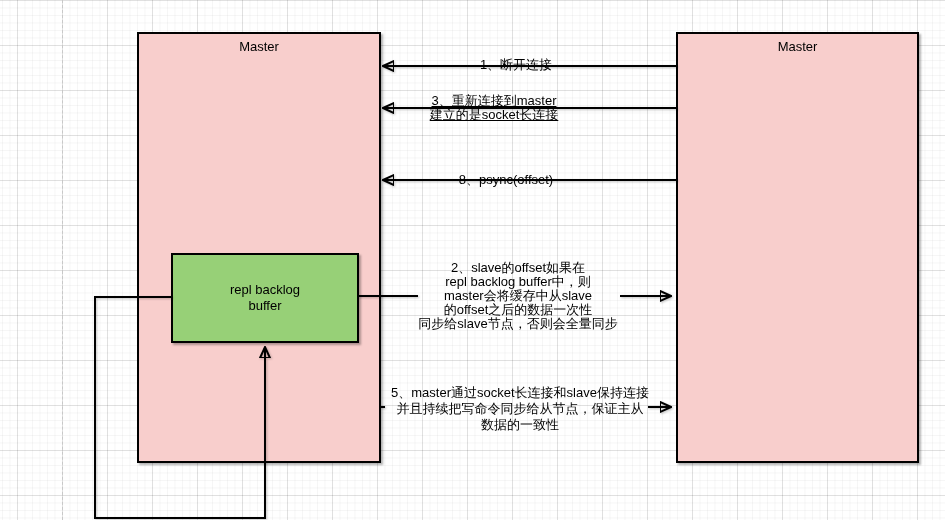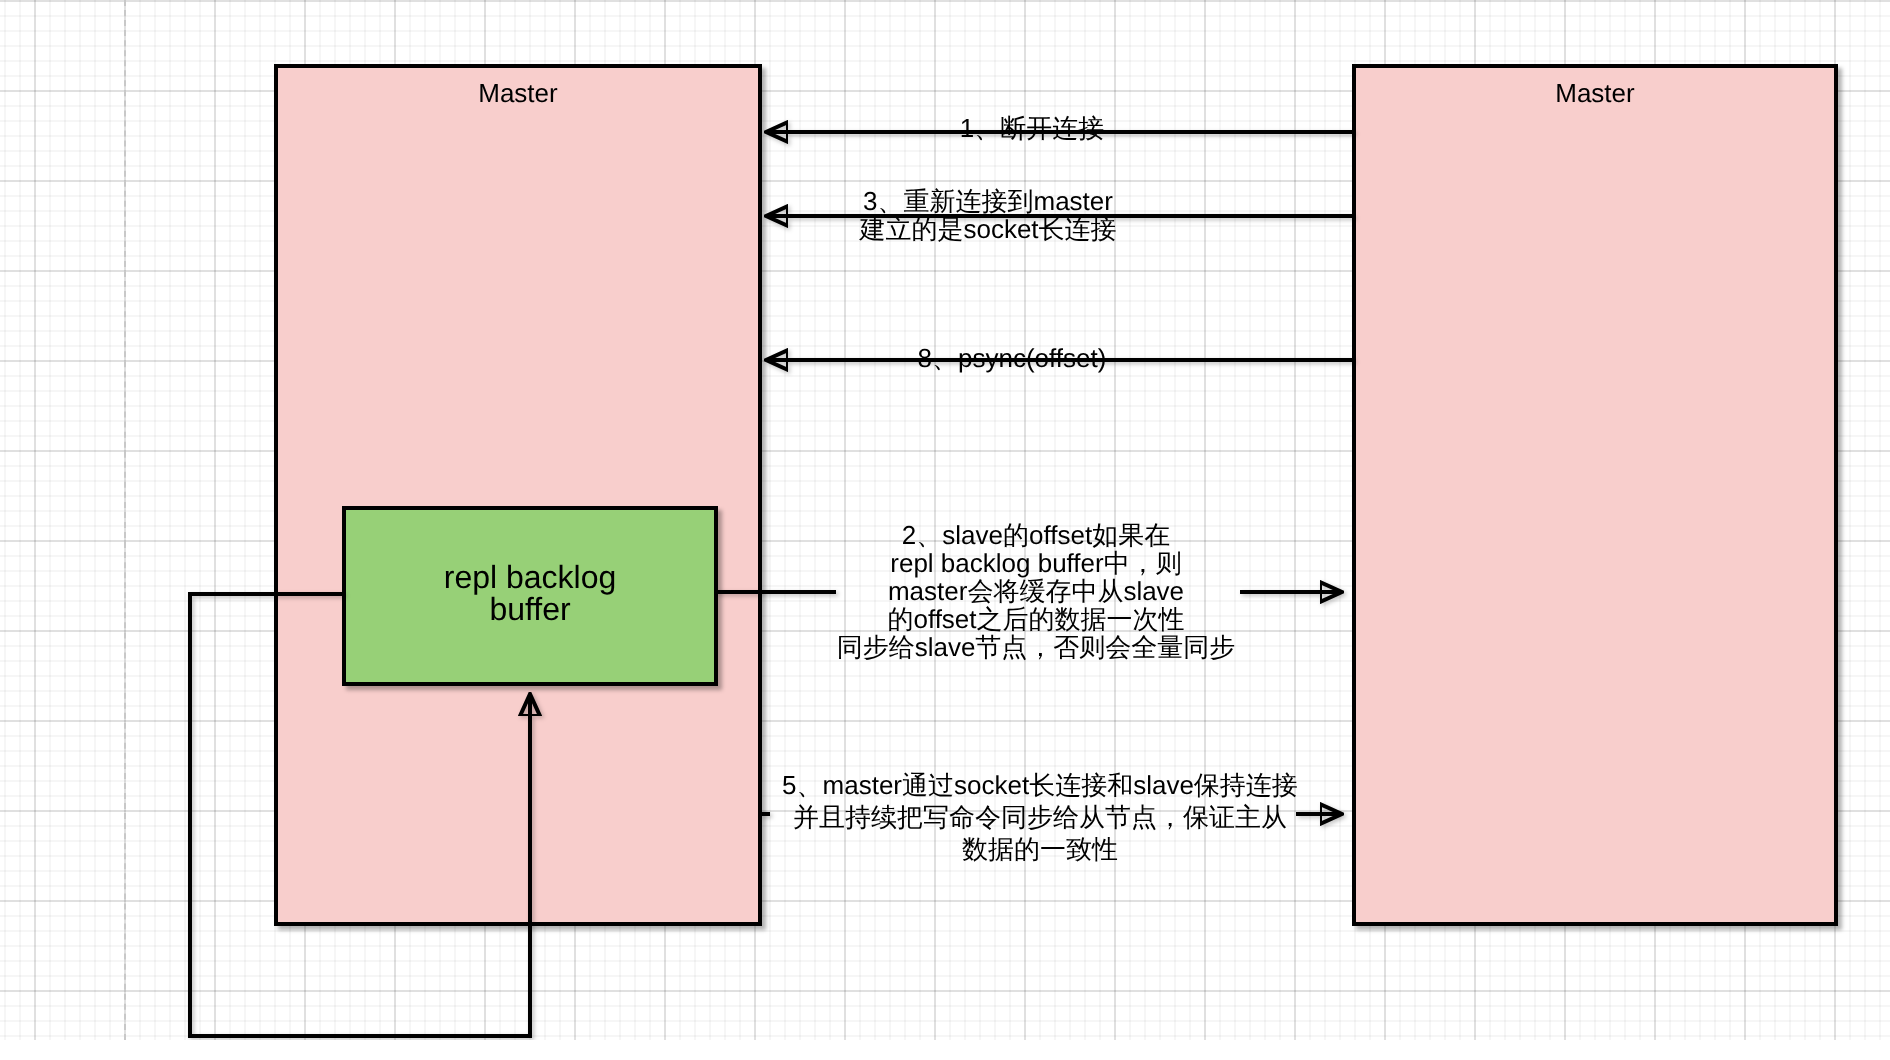--- a/index.html
+++ b/index.html
@@ -52,21 +52,21 @@
     left: 171px; top: 253px; width: 188px; height: 90px;
     border: 2px solid #000000;
     background: #97d077;
     box-shadow: 2px 2px 2px rgba(0,0,0,0.3);
     z-index: 1;
     display: flex;
     align-items: center;
     justify-content: center;
   }
   .buffer-label {
-    font-size: 16px;
+    font-size: 13px;
     line-height: 16px;
     text-align: center;
     white-space: pre-line;
     color: #000;
   }
   .edges {
     position: absolute;
     left: 0; top: 0;
     z-index: 2;
     filter: drop-shadow(1px 1px 1px rgba(0,0,0,0.25));
@@ -79,21 +79,21 @@
   .edge-label {
     position: absolute;
     z-index: 3;
     transform: translate(-50%, -50%);
     text-align: center;
     white-space: pre-line;
     font-size: 13px;
     color: #000;
   }
   .lbl-step1 { left: 516px; top: 64px;  line-height: 15px; }
-  .lbl-step3 { left: 494px; top: 108px; line-height: 14px; }
+  .lbl-step3 { left: 494px; top: 108px; line-height: 14px; text-decoration: underline; }
   .lbl-step4 { left: 506px; top: 179px; line-height: 15px; }
   .lbl-step5 { left: 518px; top: 296px; line-height: 14px; }
   .lbl-step6 { left: 520px; top: 409px; line-height: 16px; }
   .lbl-step2 { left: 94px;  top: 468px; line-height: 15px; background: #ffffff; padding: 0 1px; }
 </style>
 </head>
 <body>
 
 <div class="canvas">
 

